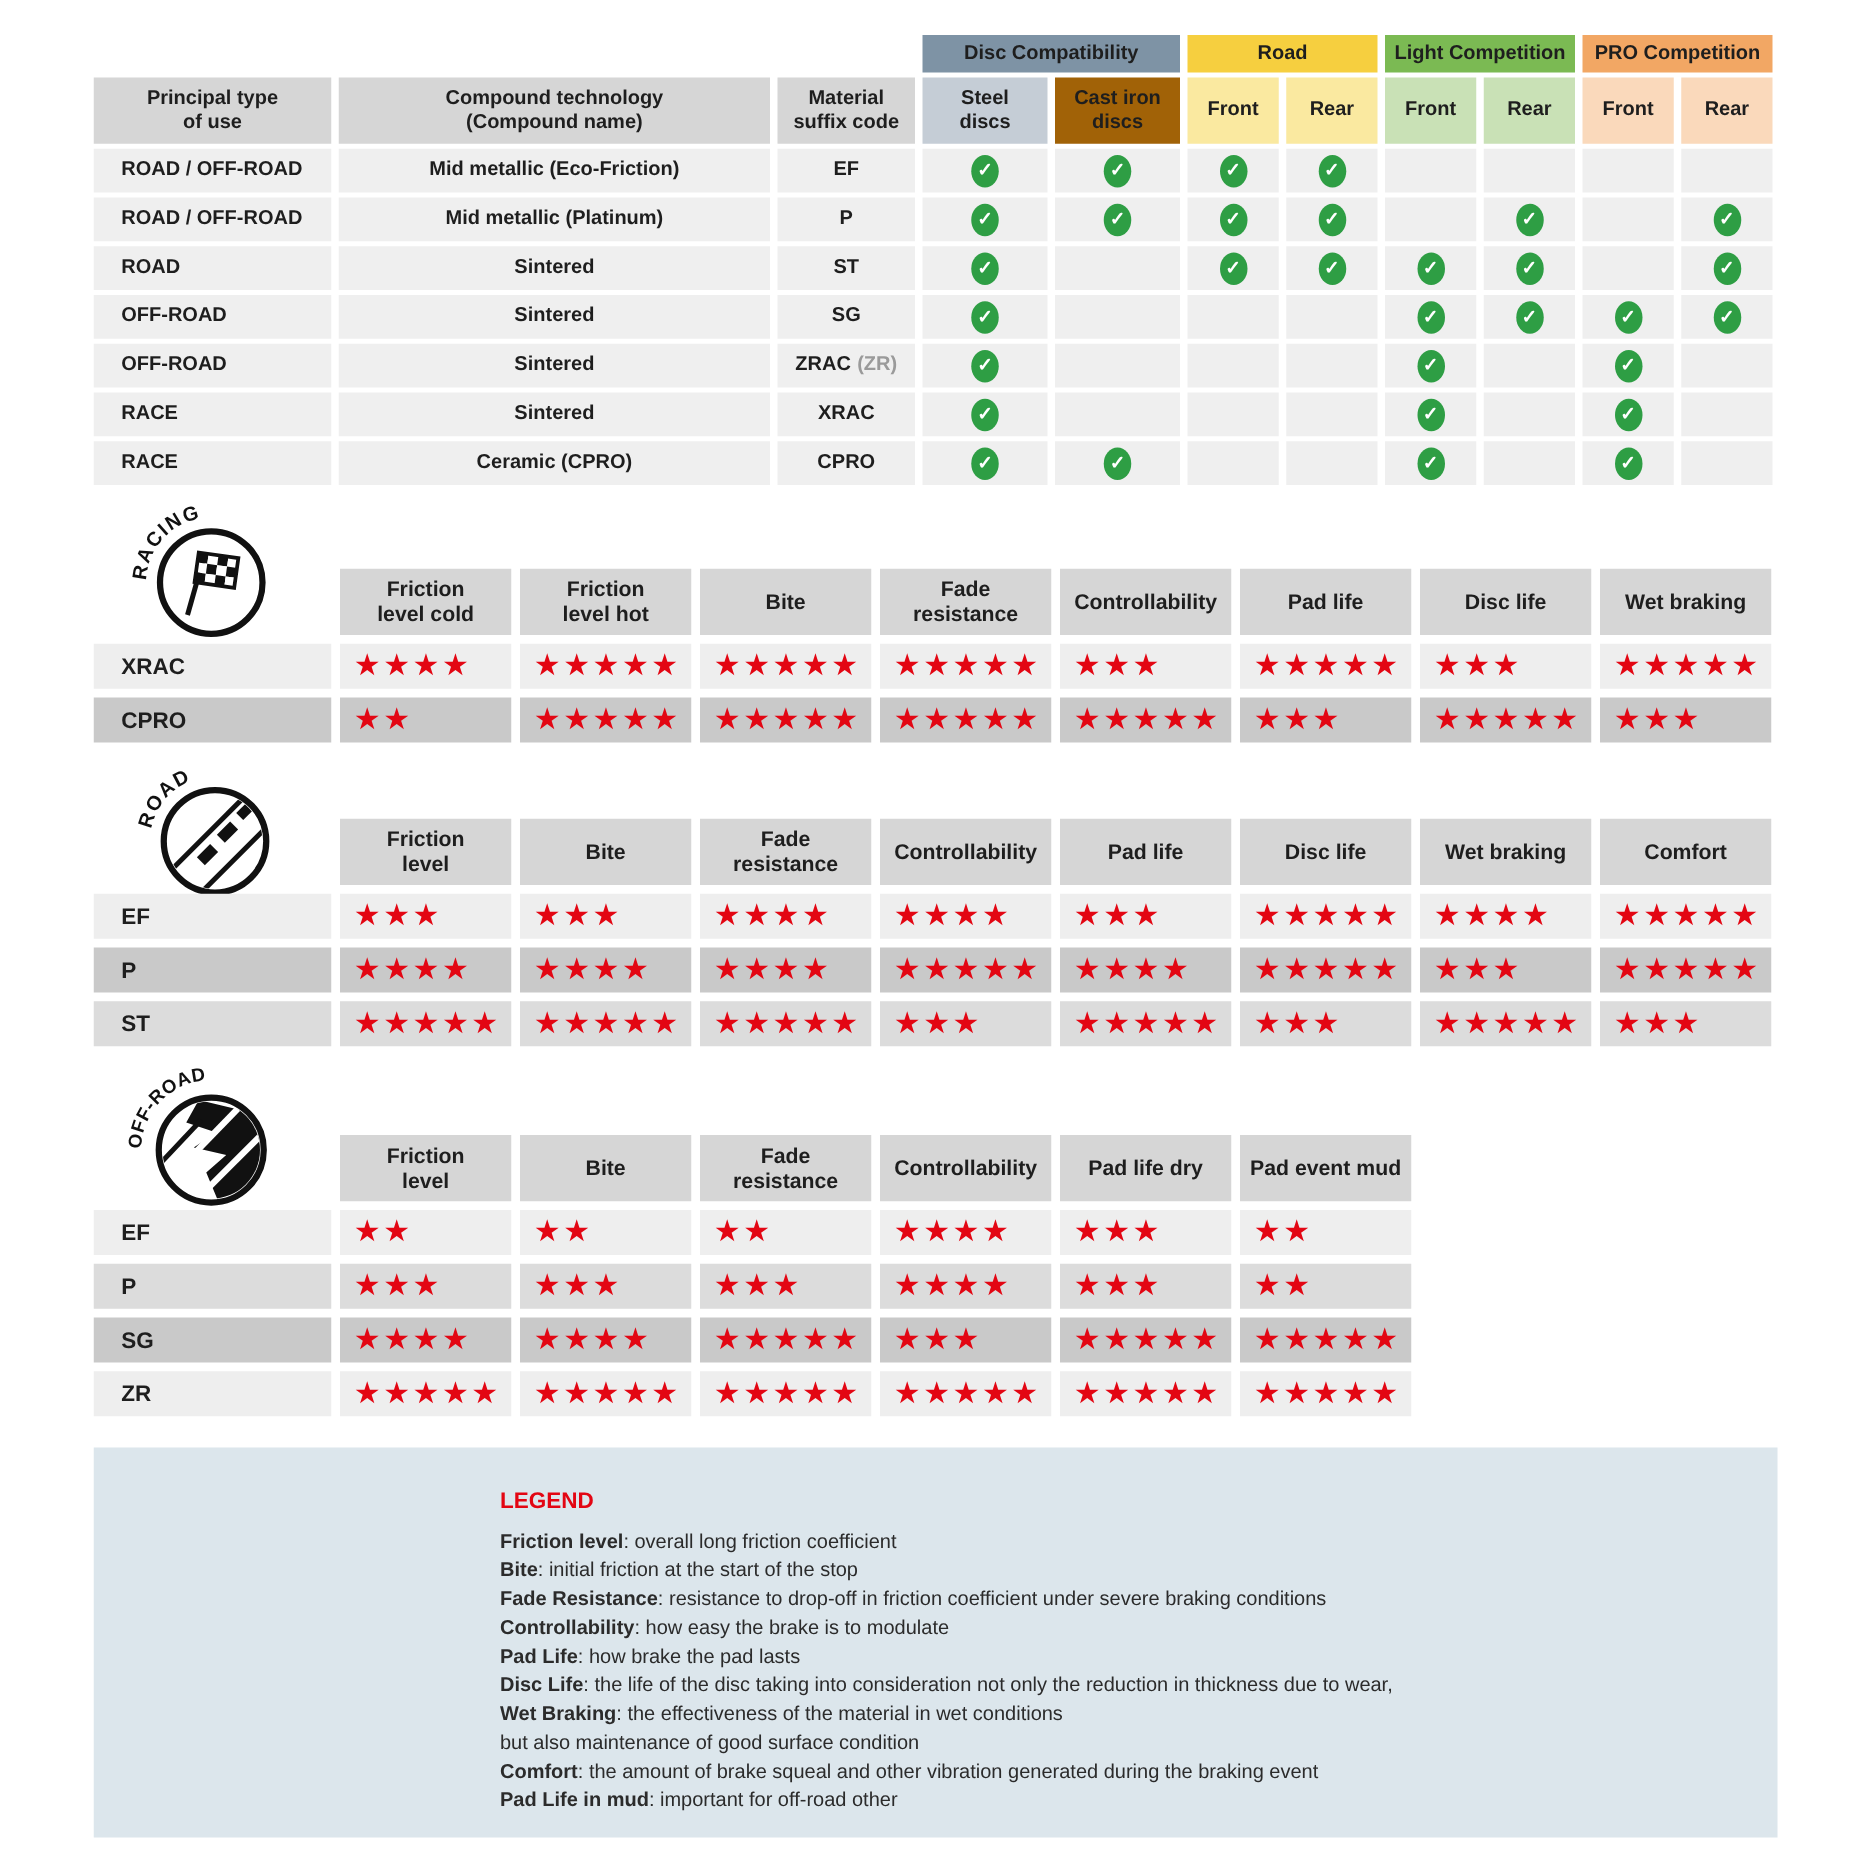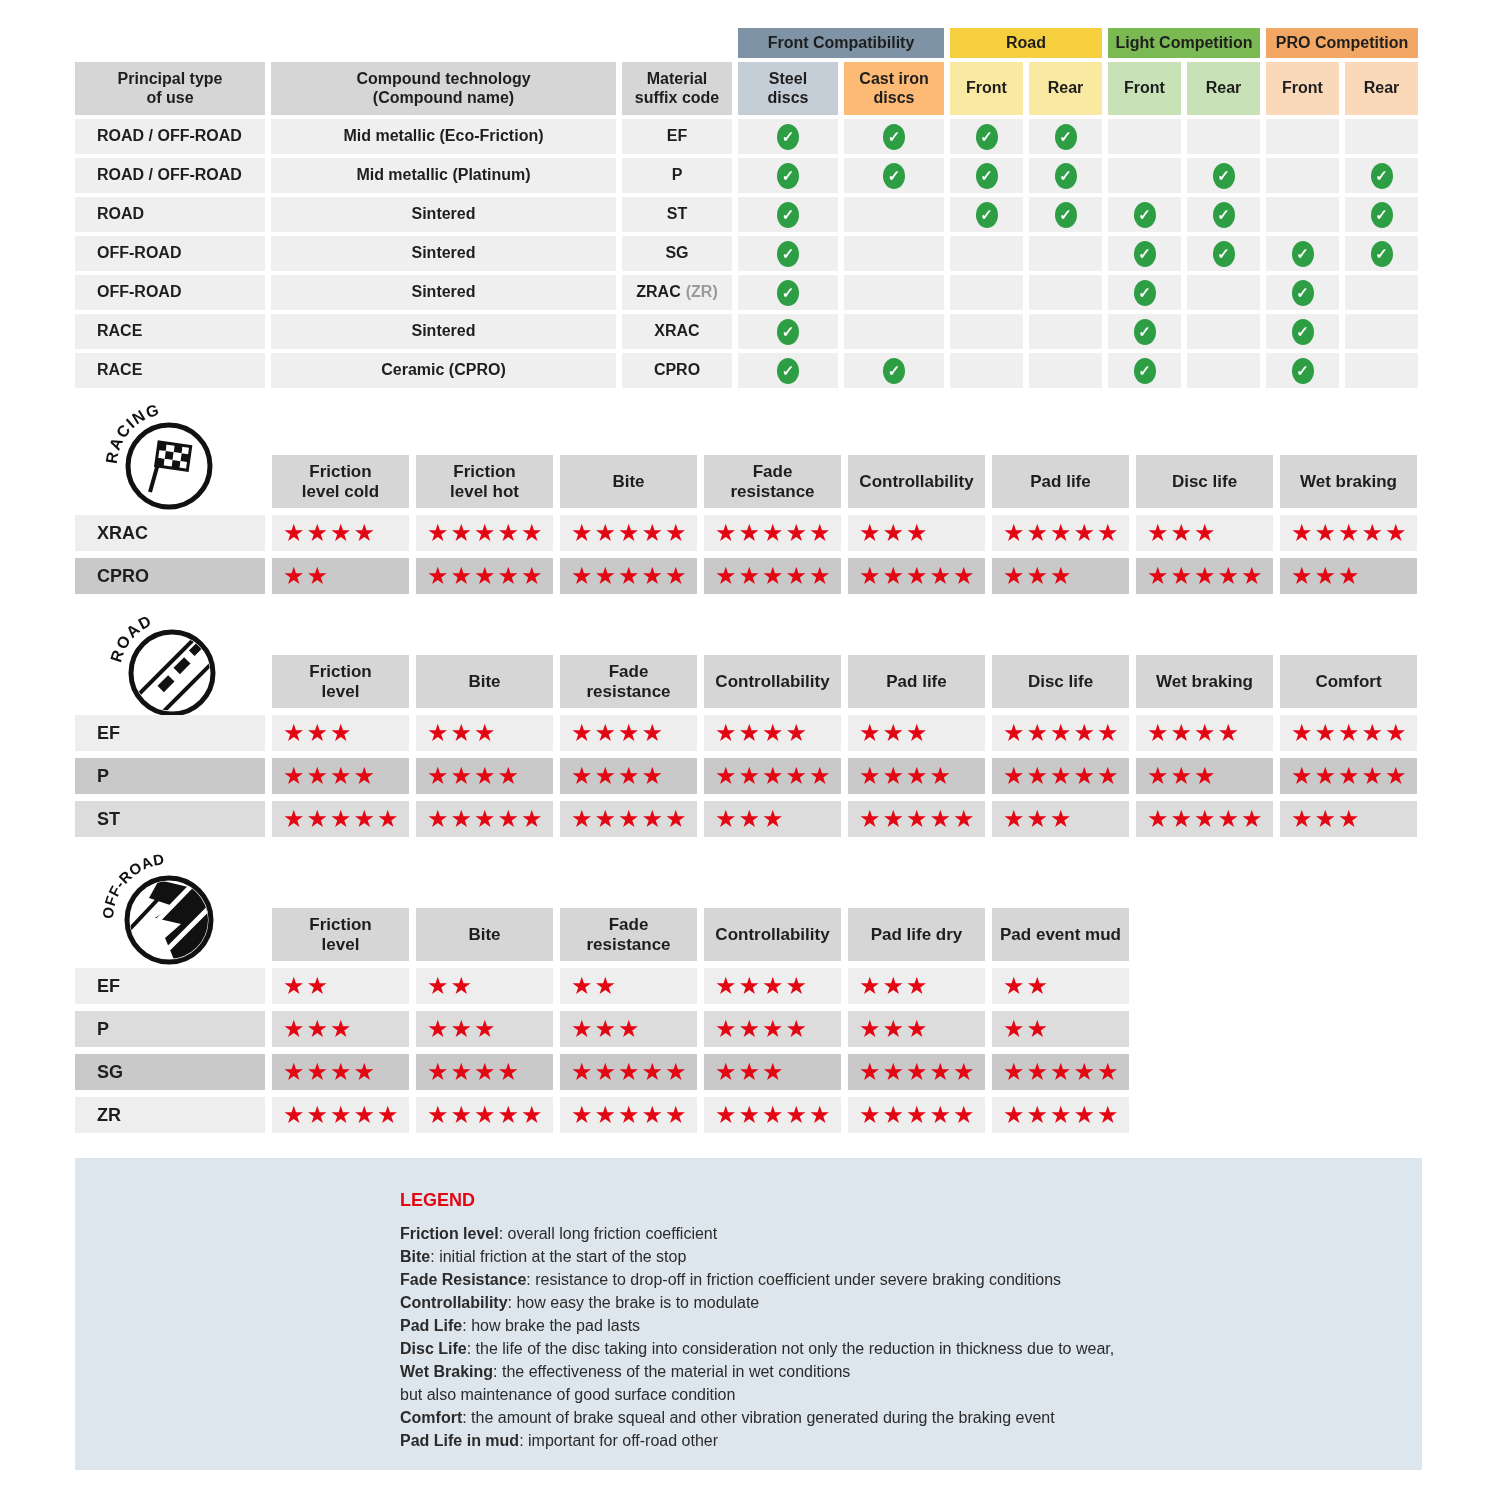--- a/index.html
+++ b/index.html
@@ -44,33 +44,33 @@
   #legend-title{color:var(--star-red,#e30613);font-weight:bold;font-size:18px;margin-bottom:11px;}
   .legend-item{font-size:16px;line-height:23px;color:#2b2b2b;}
   .legend-term{font-weight:bold;}
 </style>
 </head>
 <body>
 
 <div class="page">
 
   <div id="top-table">
-      <div class="cell group-hdr" style="background: rgb(126, 147, 165); grid-area: 1 / 4 / auto / span 2;">Front Compatibility</div>
+      <div class="cell group-hdr" style="background: rgb(126, 147, 165); grid-area: 1 / 4 / auto / span 2;">Disc Compatibility</div>
       <div class="cell group-hdr" style="background: rgb(246, 207, 63); grid-area: 1 / 6 / auto / span 2;">Road</div>
       <div class="cell group-hdr" style="background: rgb(123, 186, 83); grid-area: 1 / 8 / auto / span 2;">Light Competition</div>
       <div class="cell group-hdr" style="background: rgb(242, 167, 100); grid-area: 1 / 10 / auto / span 2;">PRO Competition</div>
       <div class="cell hdr pre" style="grid-area: 2 / 1;">Principal type
 of use</div>
       <div class="cell hdr pre" style="grid-area: 2 / 2;">Compound technology
 (Compound name)</div>
       <div class="cell hdr pre" style="grid-area: 2 / 3;">Material
 suffix code</div>
       <div class="cell hdr pre" style="background: rgb(197, 205, 214); grid-area: 2 / 4;">Steel
 discs</div>
-      <div class="cell hdr pre" style="background: #fdba74; grid-area: 2 / 5;">Cast iron
+      <div class="cell hdr pre" style="background: #a16207; grid-area: 2 / 5;">Cast iron
 discs</div>
       <div class="cell hdr pre" style="background: rgb(250, 233, 160); grid-area: 2 / 6;">Front</div>
       <div class="cell hdr pre" style="background: rgb(250, 233, 160); grid-area: 2 / 7;">Rear</div>
       <div class="cell hdr pre" style="background: rgb(201, 225, 182); grid-area: 2 / 8;">Front</div>
       <div class="cell hdr pre" style="background: rgb(201, 225, 182); grid-area: 2 / 9;">Rear</div>
       <div class="cell hdr pre" style="background: rgb(250, 217, 187); grid-area: 2 / 10;">Front</div>
       <div class="cell hdr pre" style="background: rgb(250, 217, 187); grid-area: 2 / 11;">Rear</div>
       <div class="cell data left" style="grid-area: 3 / 1;">ROAD / OFF-ROAD</div>
       <div class="cell data" style="grid-area: 3 / 2;">Mid metallic (Eco-Friction)</div>
       <div class="cell data" style="grid-area: 3 / 3;">

